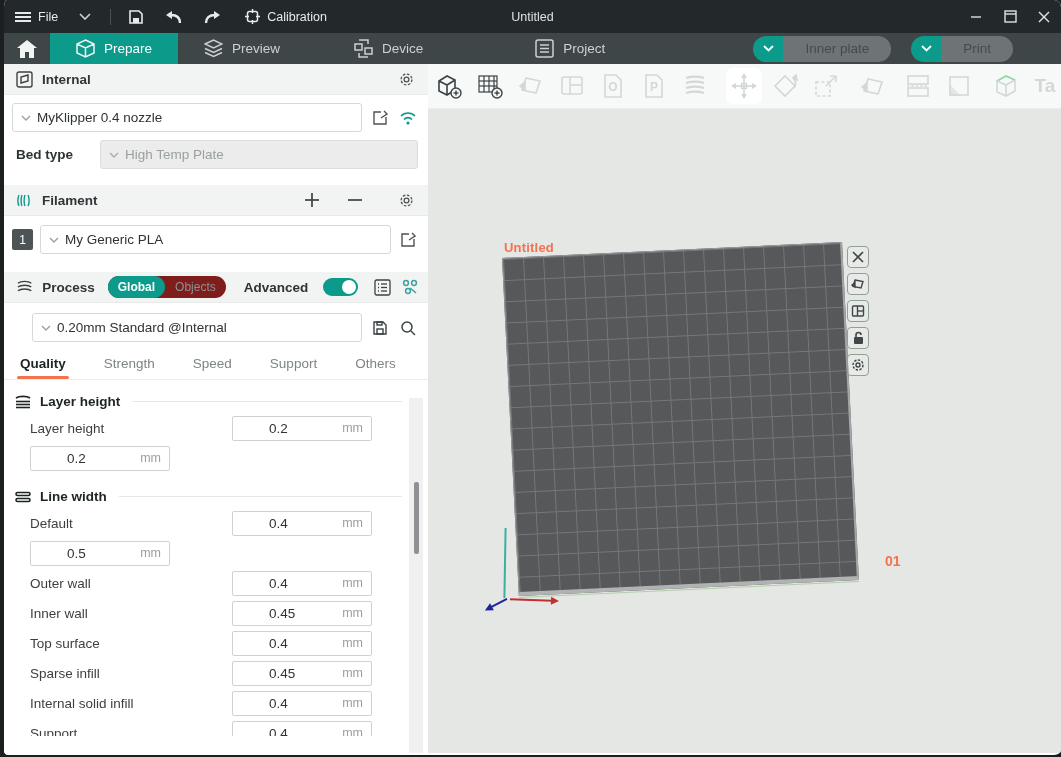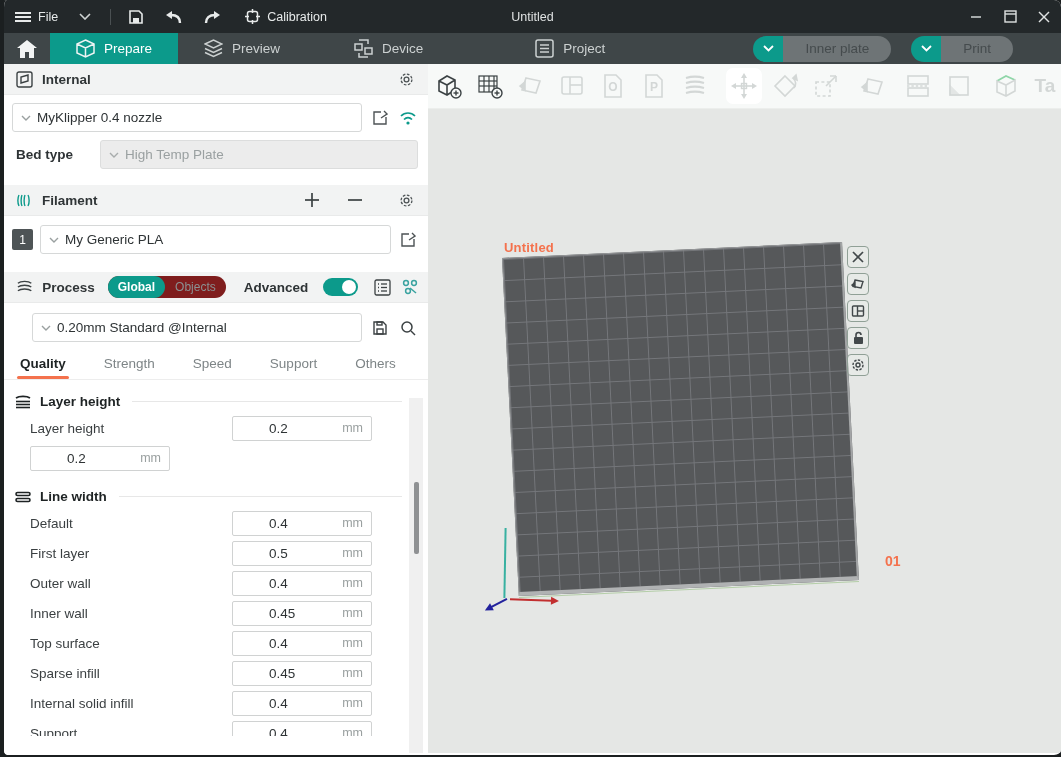--- a/index.html
+++ b/index.html
@@ -500,21 +500,20 @@
         </div>
 
         <div class="prow">
           <span class="plabel">Default</span>
           <span class="pbox">
               <input value="0.4" style="">
               <span class="punit">mm</span>
             </span>
         </div>
         <div class="prow">
-          <span class="plabel">First layer</span>
           <span class="pbox">
               <input value="0.5" style="">
               <span class="punit">mm</span>
             </span>
         </div>
         <div class="prow">
           <span class="plabel">Outer wall</span>
           <span class="pbox">
               <input value="0.4" style="">
               <span class="punit">mm</span>

